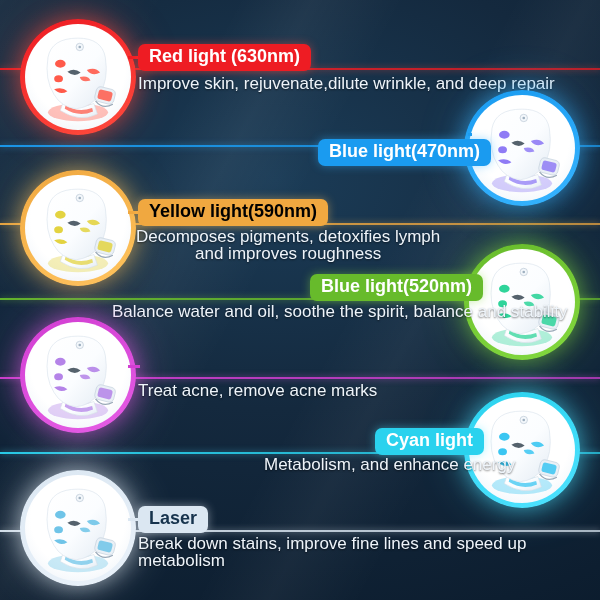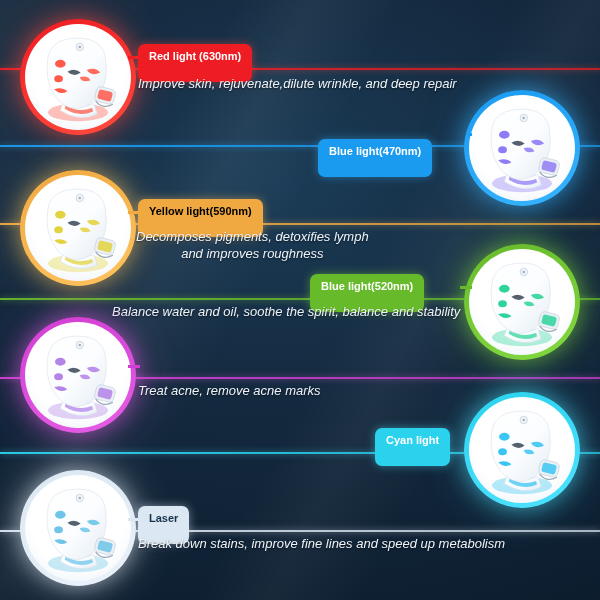--- a/index.html
+++ b/index.html
@@ -13,34 +13,33 @@
     background:
       linear-gradient(118deg, rgba(255,255,255,.055) 0%, rgba(255,255,255,0) 18%),
       linear-gradient(118deg, rgba(255,255,255,0) 26%, rgba(255,255,255,.05) 34%, rgba(255,255,255,0) 44%),
       linear-gradient(118deg, rgba(255,255,255,0) 56%, rgba(255,255,255,.045) 64%, rgba(255,255,255,0) 74%),
       radial-gradient(120% 85% at 46% 30%, #1b3c57 0%, #14293e 45%, #0b1b2c 100%);
   }
   .divider{position:absolute;left:0;width:600px;height:2px;}
   
   .badge{
     position:absolute;display:inline-block;
-    padding:3px 11px 16px 11px;
+    padding:3px 11px 5px 11px;
     border-radius:7px;
-    font-size:11px;line-height:19px;font-weight:600;
+    font-size:18px;line-height:19px;font-weight:600;
     color:#ffffff;white-space:nowrap;text-align:center;
   }
   .badge.pale{color:#16334d;font-weight:600;}
   
   .desc{
     position:absolute;
     color:#eef4fa;
-    font-size:13px;line-height:17px;
+    font-size:17px;line-height:17px;
     white-space:pre-line;
     text-shadow:0 1px 2px rgba(0,0,0,.55);
-    font-style:italic;
   }
   
   .circle{
     position:absolute;border-radius:50%;
     display:flex;align-items:center;justify-content:center;
     overflow:hidden;
   }
   .circle .inner{
     position:absolute;inset:5px;border-radius:50%;
     background:radial-gradient(circle at 50% 42%, #ffffff 0%, #ffffff 58%, #f3f7fb 80%, #e8eef5 100%);
@@ -307,20 +306,21 @@
 
     <g transform="translate(82,70) rotate(14)">
       <rect x="0" y="0" rx="5" ry="5" width="22" height="17" fill="#eaf0f6" stroke="#c7d3de" stroke-width="0.8"></rect>
       <rect x="3" y="3" rx="3" ry="3" width="16" height="11" fill="rgba(59,198,242,0.85)"></rect>
       <path d="M2 17 q10 8 20 -1" fill="none" stroke="#9aa9b8" stroke-width="1.4"></path>
     </g>
   </svg></div>
     </div>
     <div class="stub" style="top: 440px; background: rgb(42, 210, 238); left: 525px; width: 0px;"></div>
     <div class="badge" style="left: 375px; top: 428px; background: rgb(42, 210, 238); color: rgb(255, 255, 255); box-shadow: rgba(79, 226, 255, 0.45) 0px 0px 10px;">Cyan light</div>
+    <div class="desc" style="left: 264px; top: 456px;">Metabolism, and enhance energy</div>
     <div class="divider" style="top: 530px; background: linear-gradient(90deg, rgba(219, 231, 242, 0.95), rgba(219, 231, 242, 0.75)); box-shadow: rgba(234, 242, 250, 0.55) 0px 0px 6px;"></div>
     <div class="circle" style="left: 20px; top: 470px; height: 116px; width: 116px; background: linear-gradient(160deg, rgb(219, 231, 242), rgb(234, 242, 250)); box-shadow: rgba(234, 242, 250, 0.55) 0px 0px 22px, rgba(234, 242, 250, 0.3) 0px 0px 46px;">
       <div class="inner">
   <svg viewBox="0 0 120 120" width="100%" height="100%">
     <defs>
       <linearGradient id="shell6" x1="0" y1="0" x2="1" y2="1">
         <stop offset="0%" stop-color="#ffffff"></stop>
         <stop offset="55%" stop-color="#fbfdff"></stop>
         <stop offset="100%" stop-color="#e4ecf4"></stop>
       </linearGradient>

